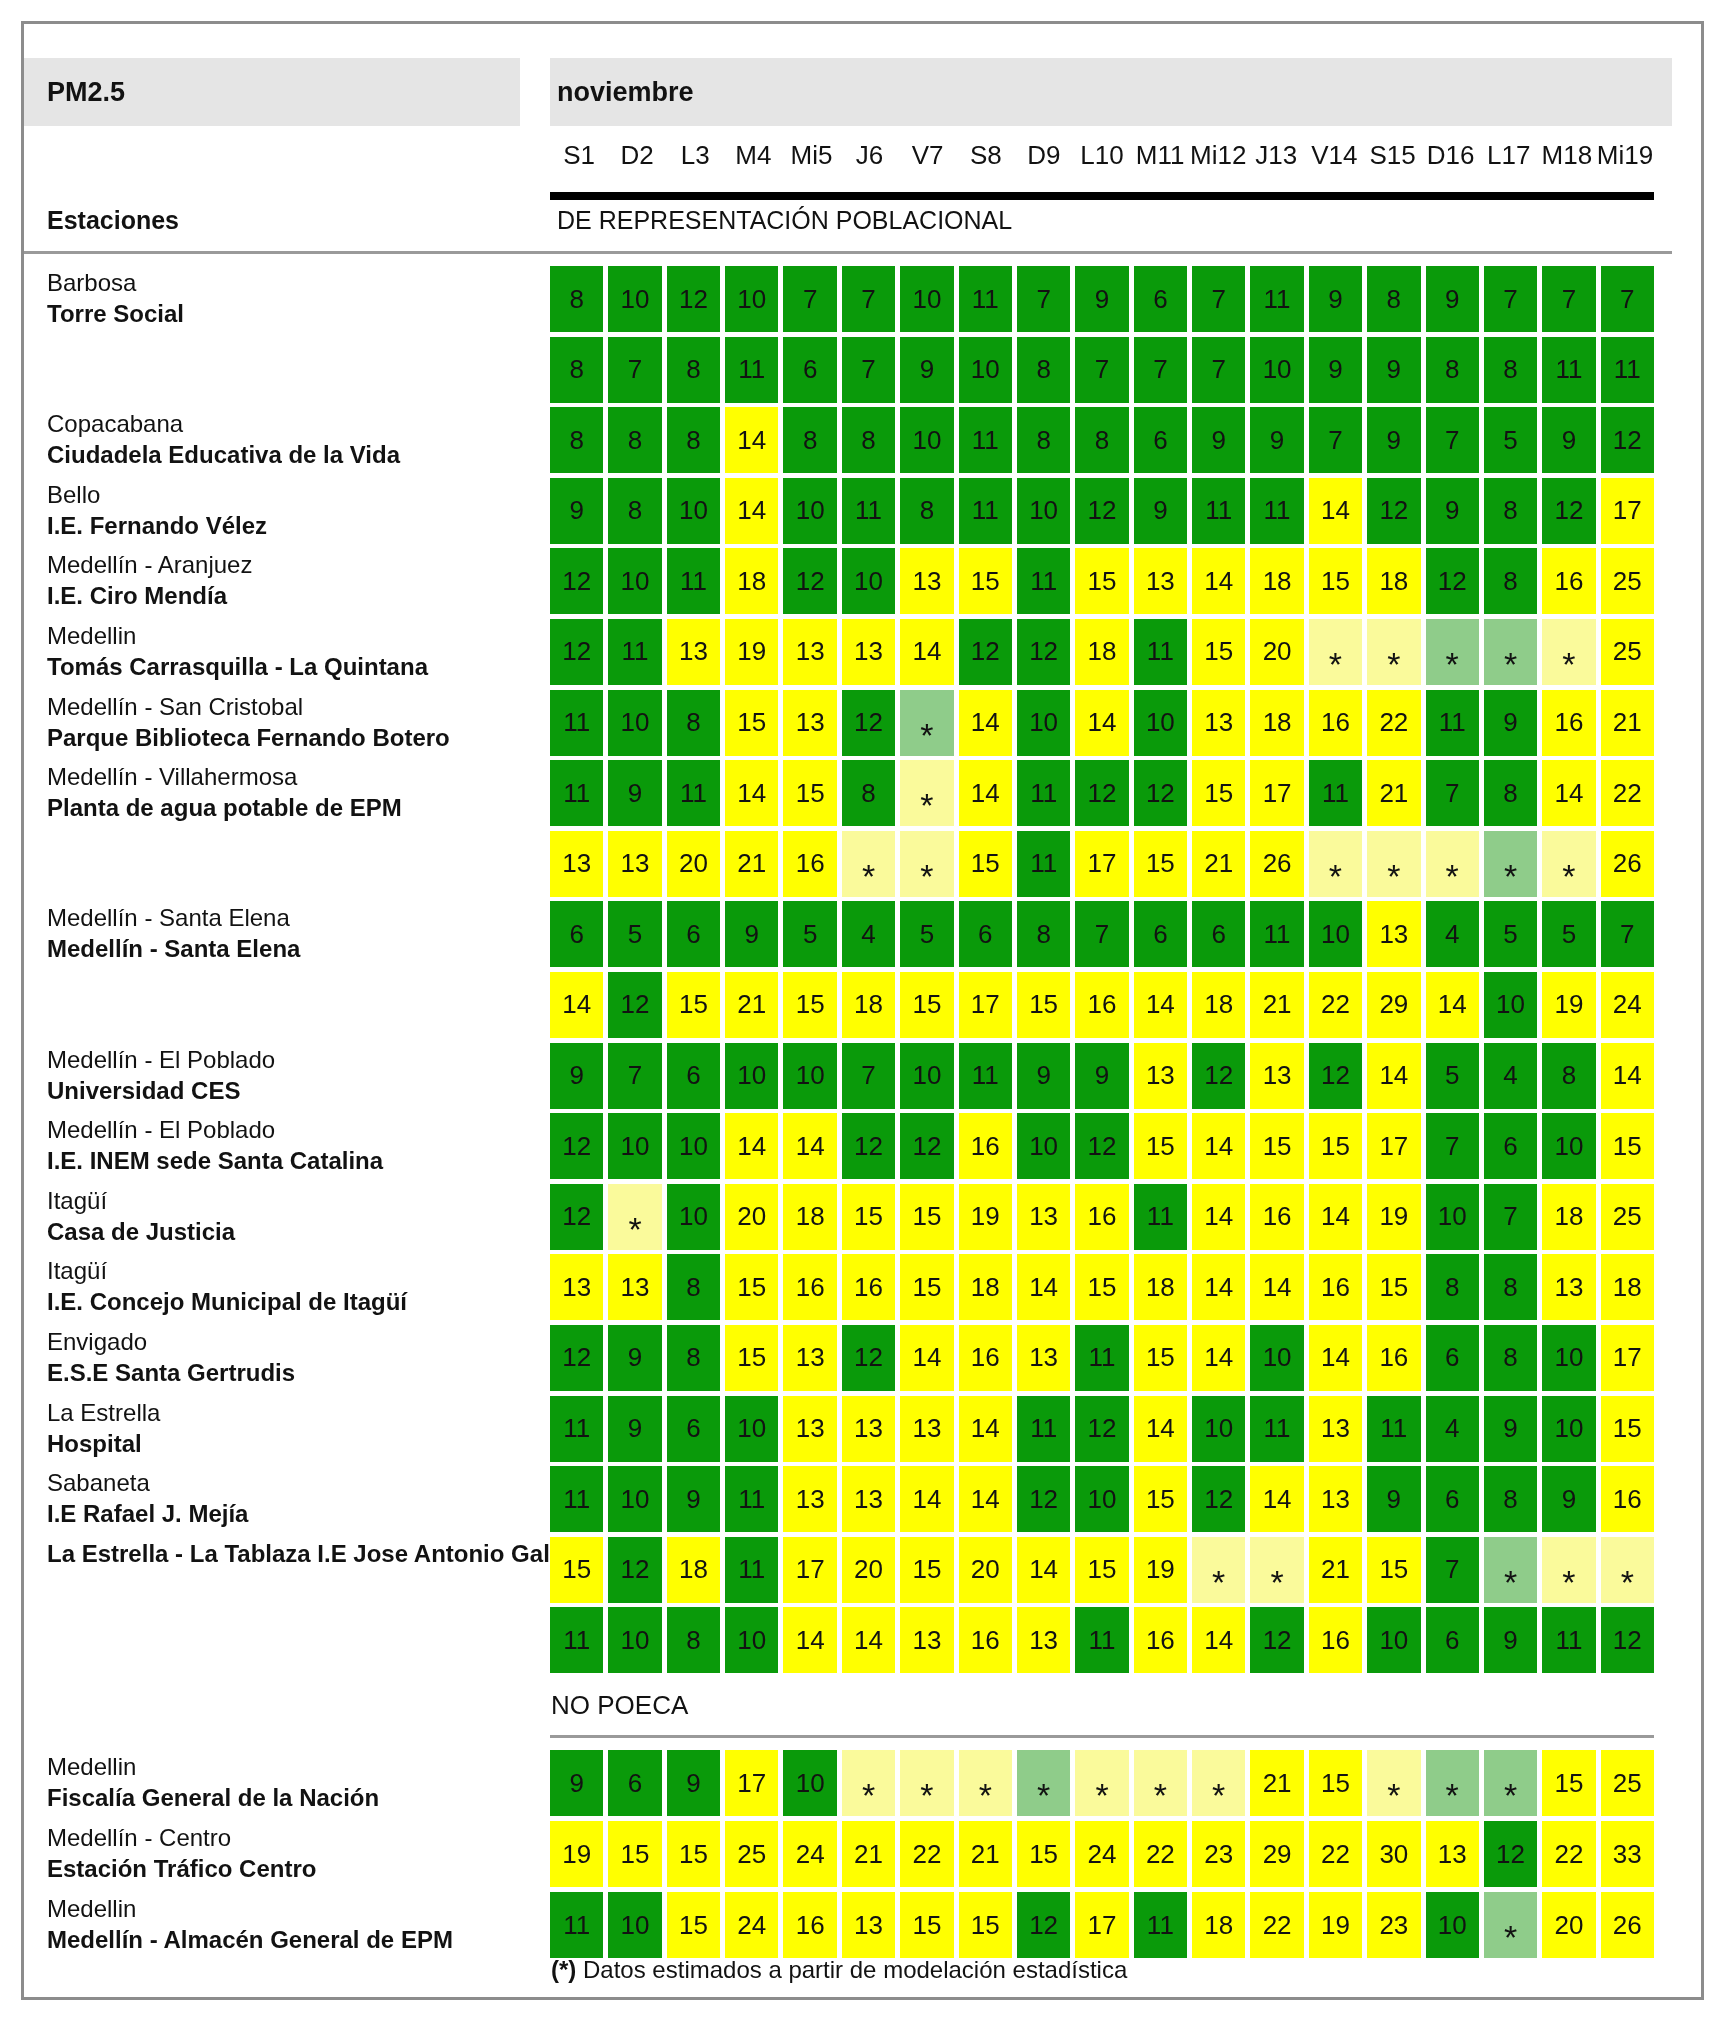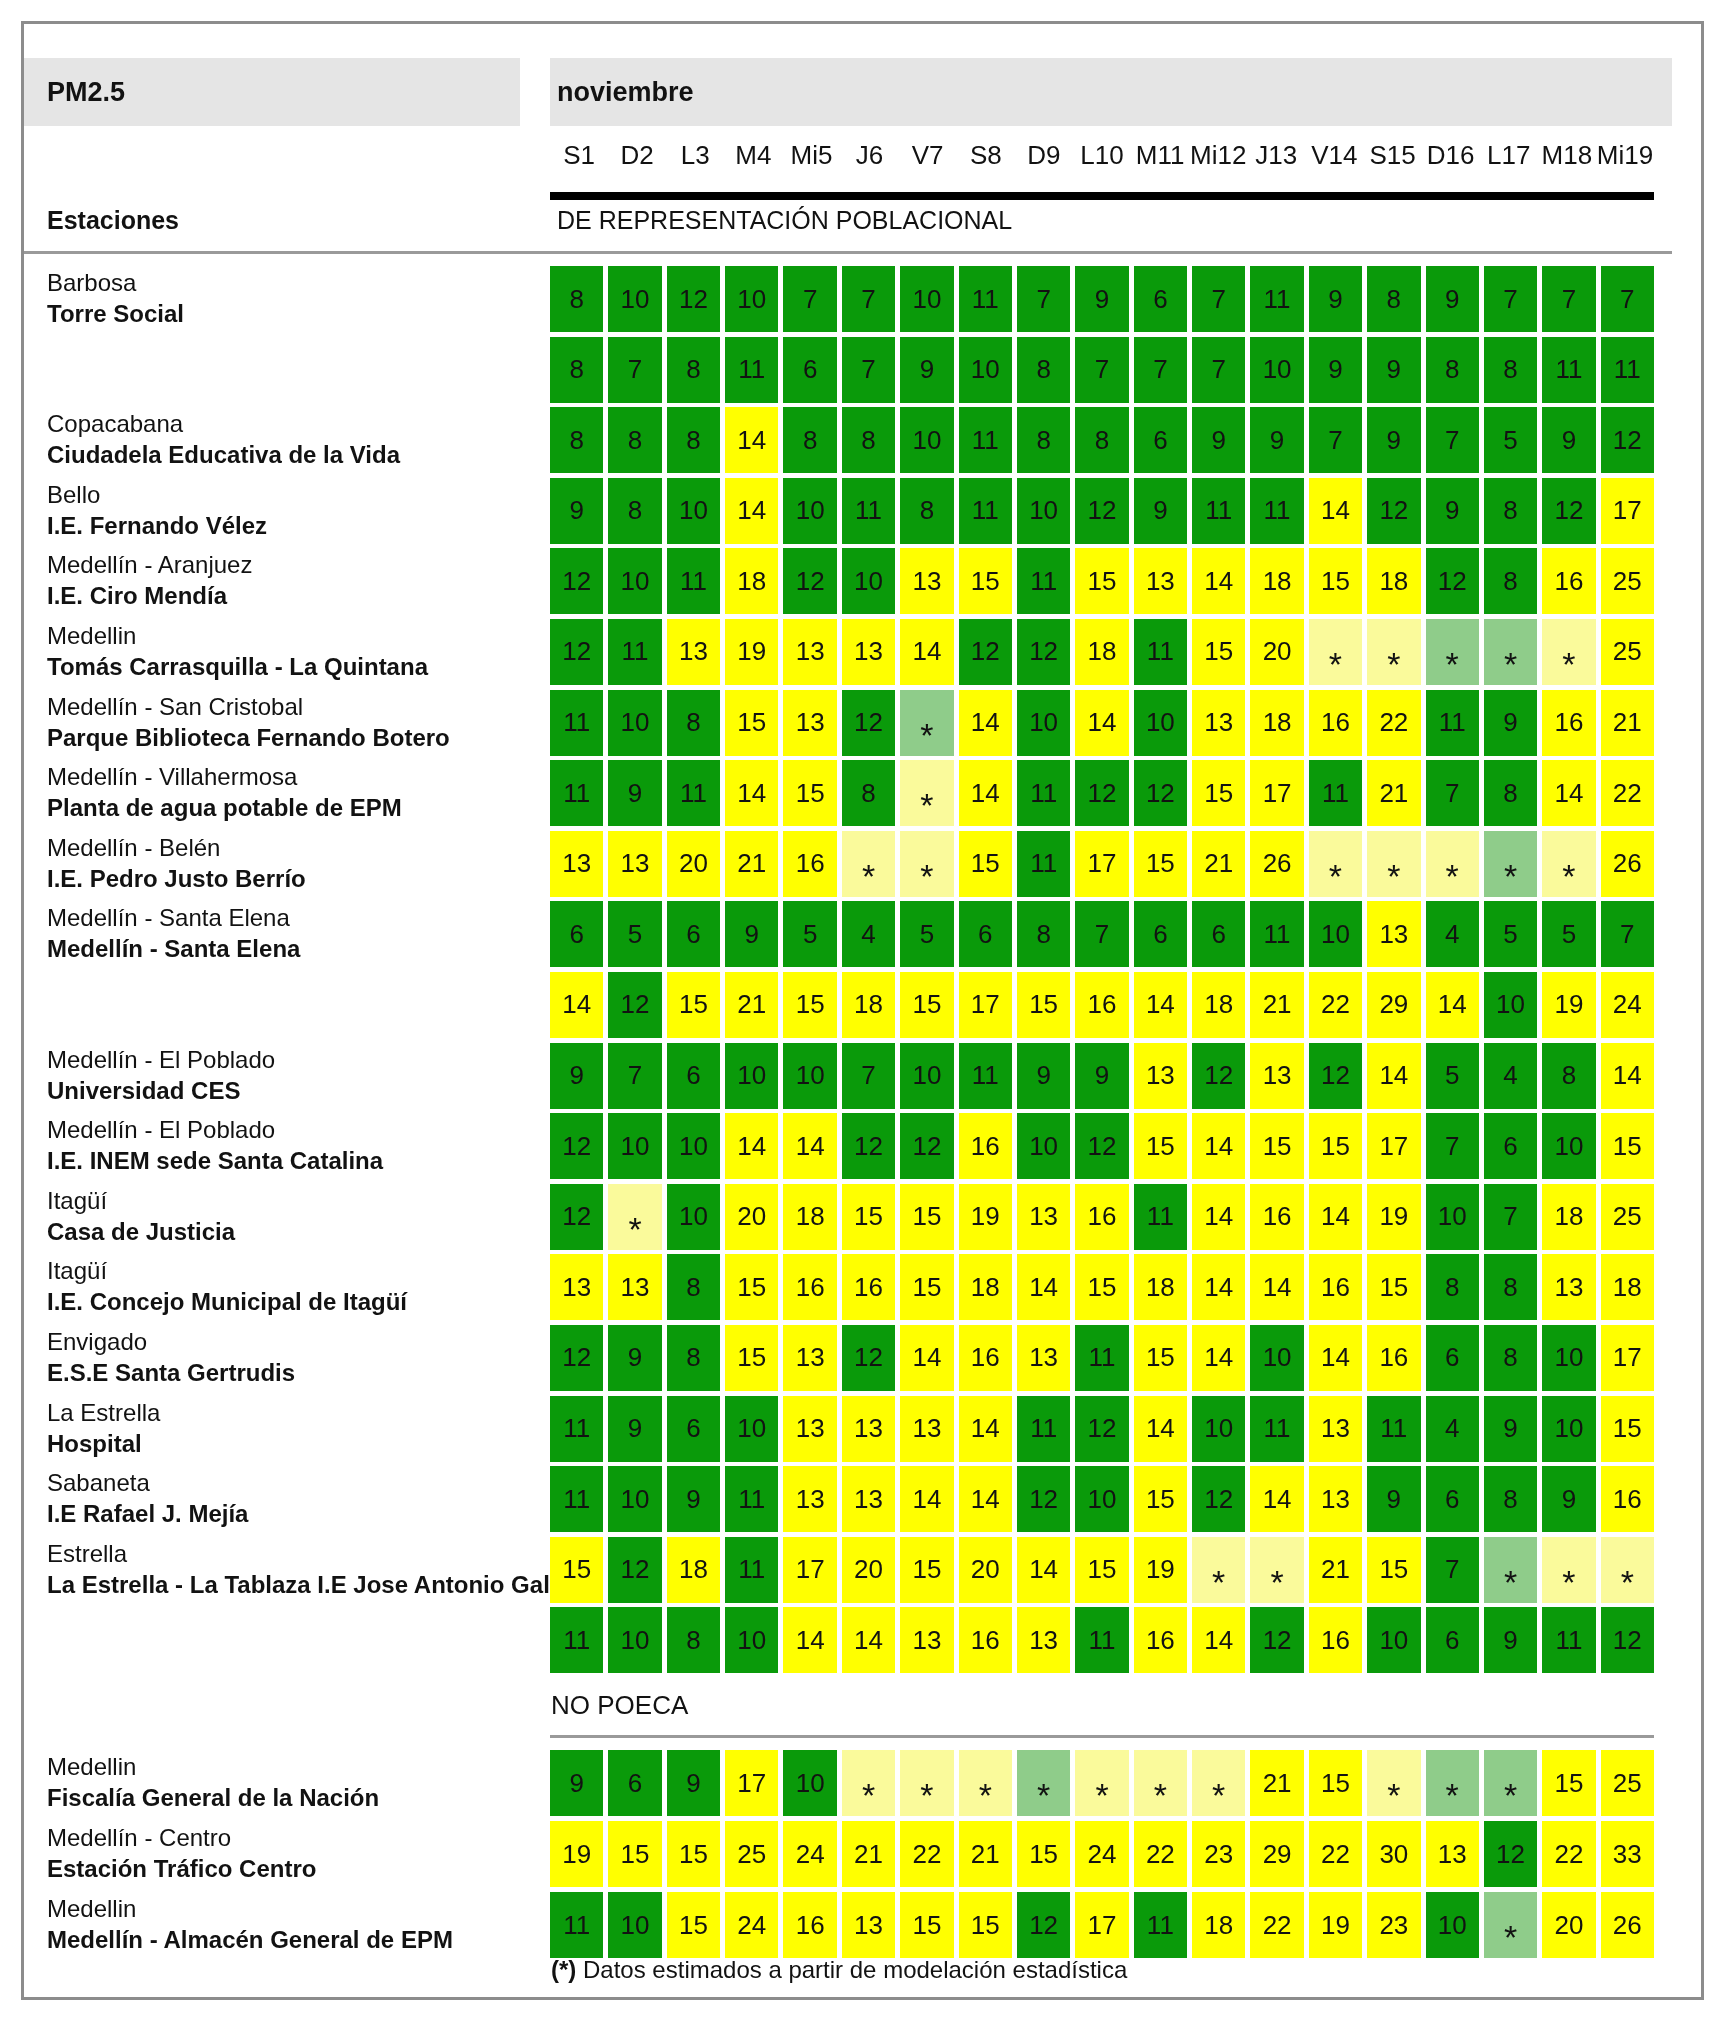--- a/index.html
+++ b/index.html
@@ -301,24 +301,20 @@
         <div class="cell" style="background: rgb(255, 255, 0);">17</div>
         <div class="cell" style="background: rgb(10, 154, 10);">11</div>
         <div class="cell" style="background: rgb(255, 255, 0);">21</div>
         <div class="cell" style="background: rgb(10, 154, 10);">7</div>
         <div class="cell" style="background: rgb(10, 154, 10);">8</div>
         <div class="cell" style="background: rgb(255, 255, 0);">14</div>
         <div class="cell" style="background: rgb(255, 255, 0);">22</div>
       </div>
     </div>
     <div class="rowline">
-      <div class="names">
-        <div class="muni">Medellín - Belén</div>
-        <div class="stn">I.E. Pedro Justo Berrío</div>
-      </div>
       <div class="cells">
         <div class="cell" style="background: rgb(255, 255, 0);">13</div>
         <div class="cell" style="background: rgb(255, 255, 0);">13</div>
         <div class="cell" style="background: rgb(255, 255, 0);">20</div>
         <div class="cell" style="background: rgb(255, 255, 0);">21</div>
         <div class="cell" style="background: rgb(255, 255, 0);">16</div>
         <div class="cell" style="background: rgb(250, 250, 155);">
           <span class="star">*</span>
         </div>
         <div class="cell" style="background: rgb(250, 250, 155);">
@@ -584,21 +580,20 @@
         <div class="cell" style="background: rgb(255, 255, 0);">13</div>
         <div class="cell" style="background: rgb(10, 154, 10);">9</div>
         <div class="cell" style="background: rgb(10, 154, 10);">6</div>
         <div class="cell" style="background: rgb(10, 154, 10);">8</div>
         <div class="cell" style="background: rgb(10, 154, 10);">9</div>
         <div class="cell" style="background: rgb(255, 255, 0);">16</div>
       </div>
     </div>
     <div class="rowline">
       <div class="names">
-        <div class="muni">Estrella</div>
         <div class="stn">La Estrella - La Tablaza I.E Jose Antonio Galan</div>
       </div>
       <div class="cells">
         <div class="cell" style="background: rgb(255, 255, 0);">15</div>
         <div class="cell" style="background: rgb(10, 154, 10);">12</div>
         <div class="cell" style="background: rgb(255, 255, 0);">18</div>
         <div class="cell" style="background: rgb(10, 154, 10);">11</div>
         <div class="cell" style="background: rgb(255, 255, 0);">17</div>
         <div class="cell" style="background: rgb(255, 255, 0);">20</div>
         <div class="cell" style="background: rgb(255, 255, 0);">15</div>

